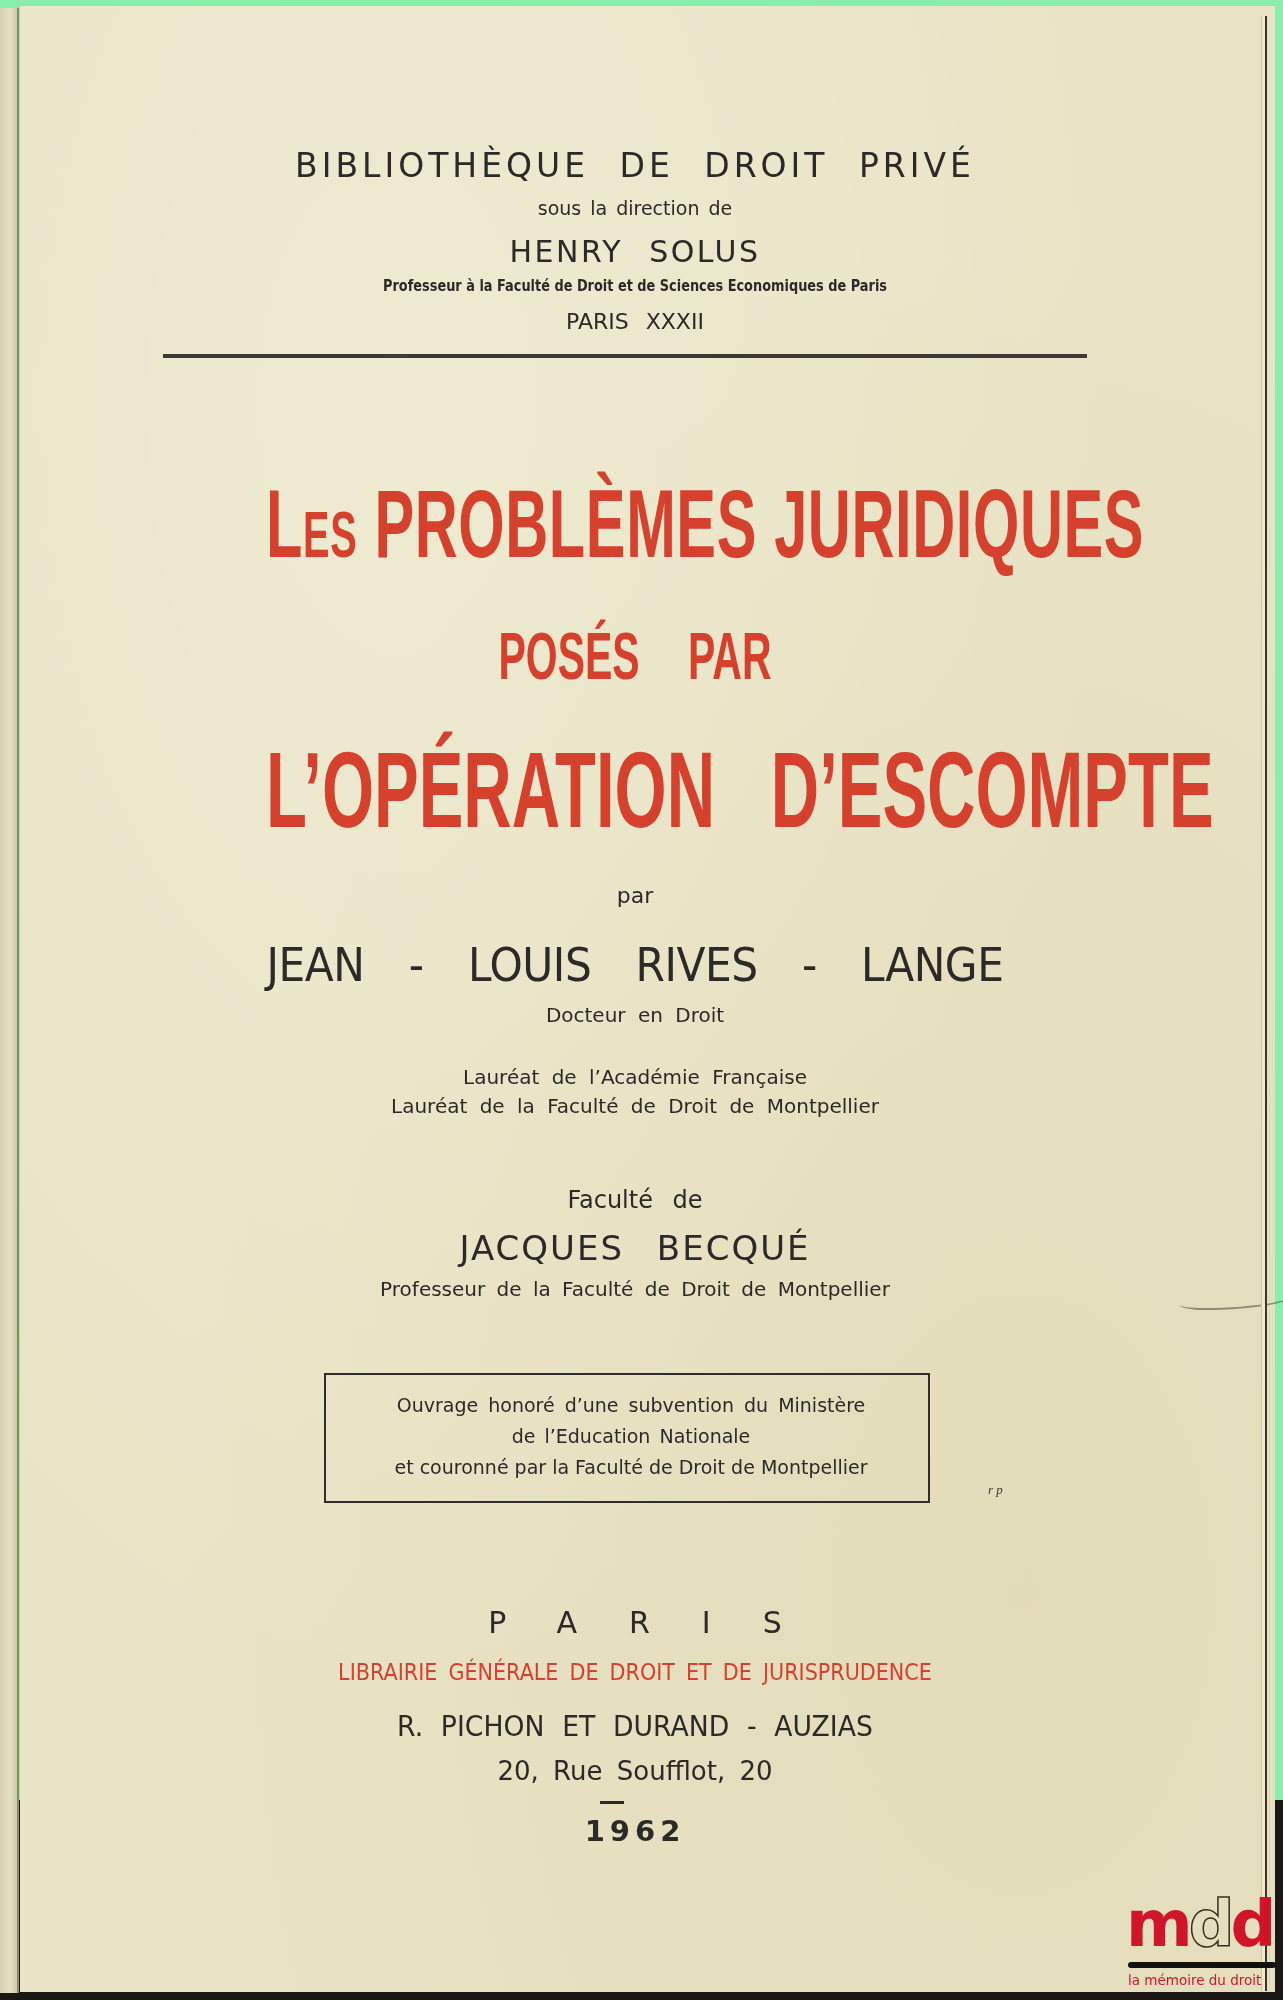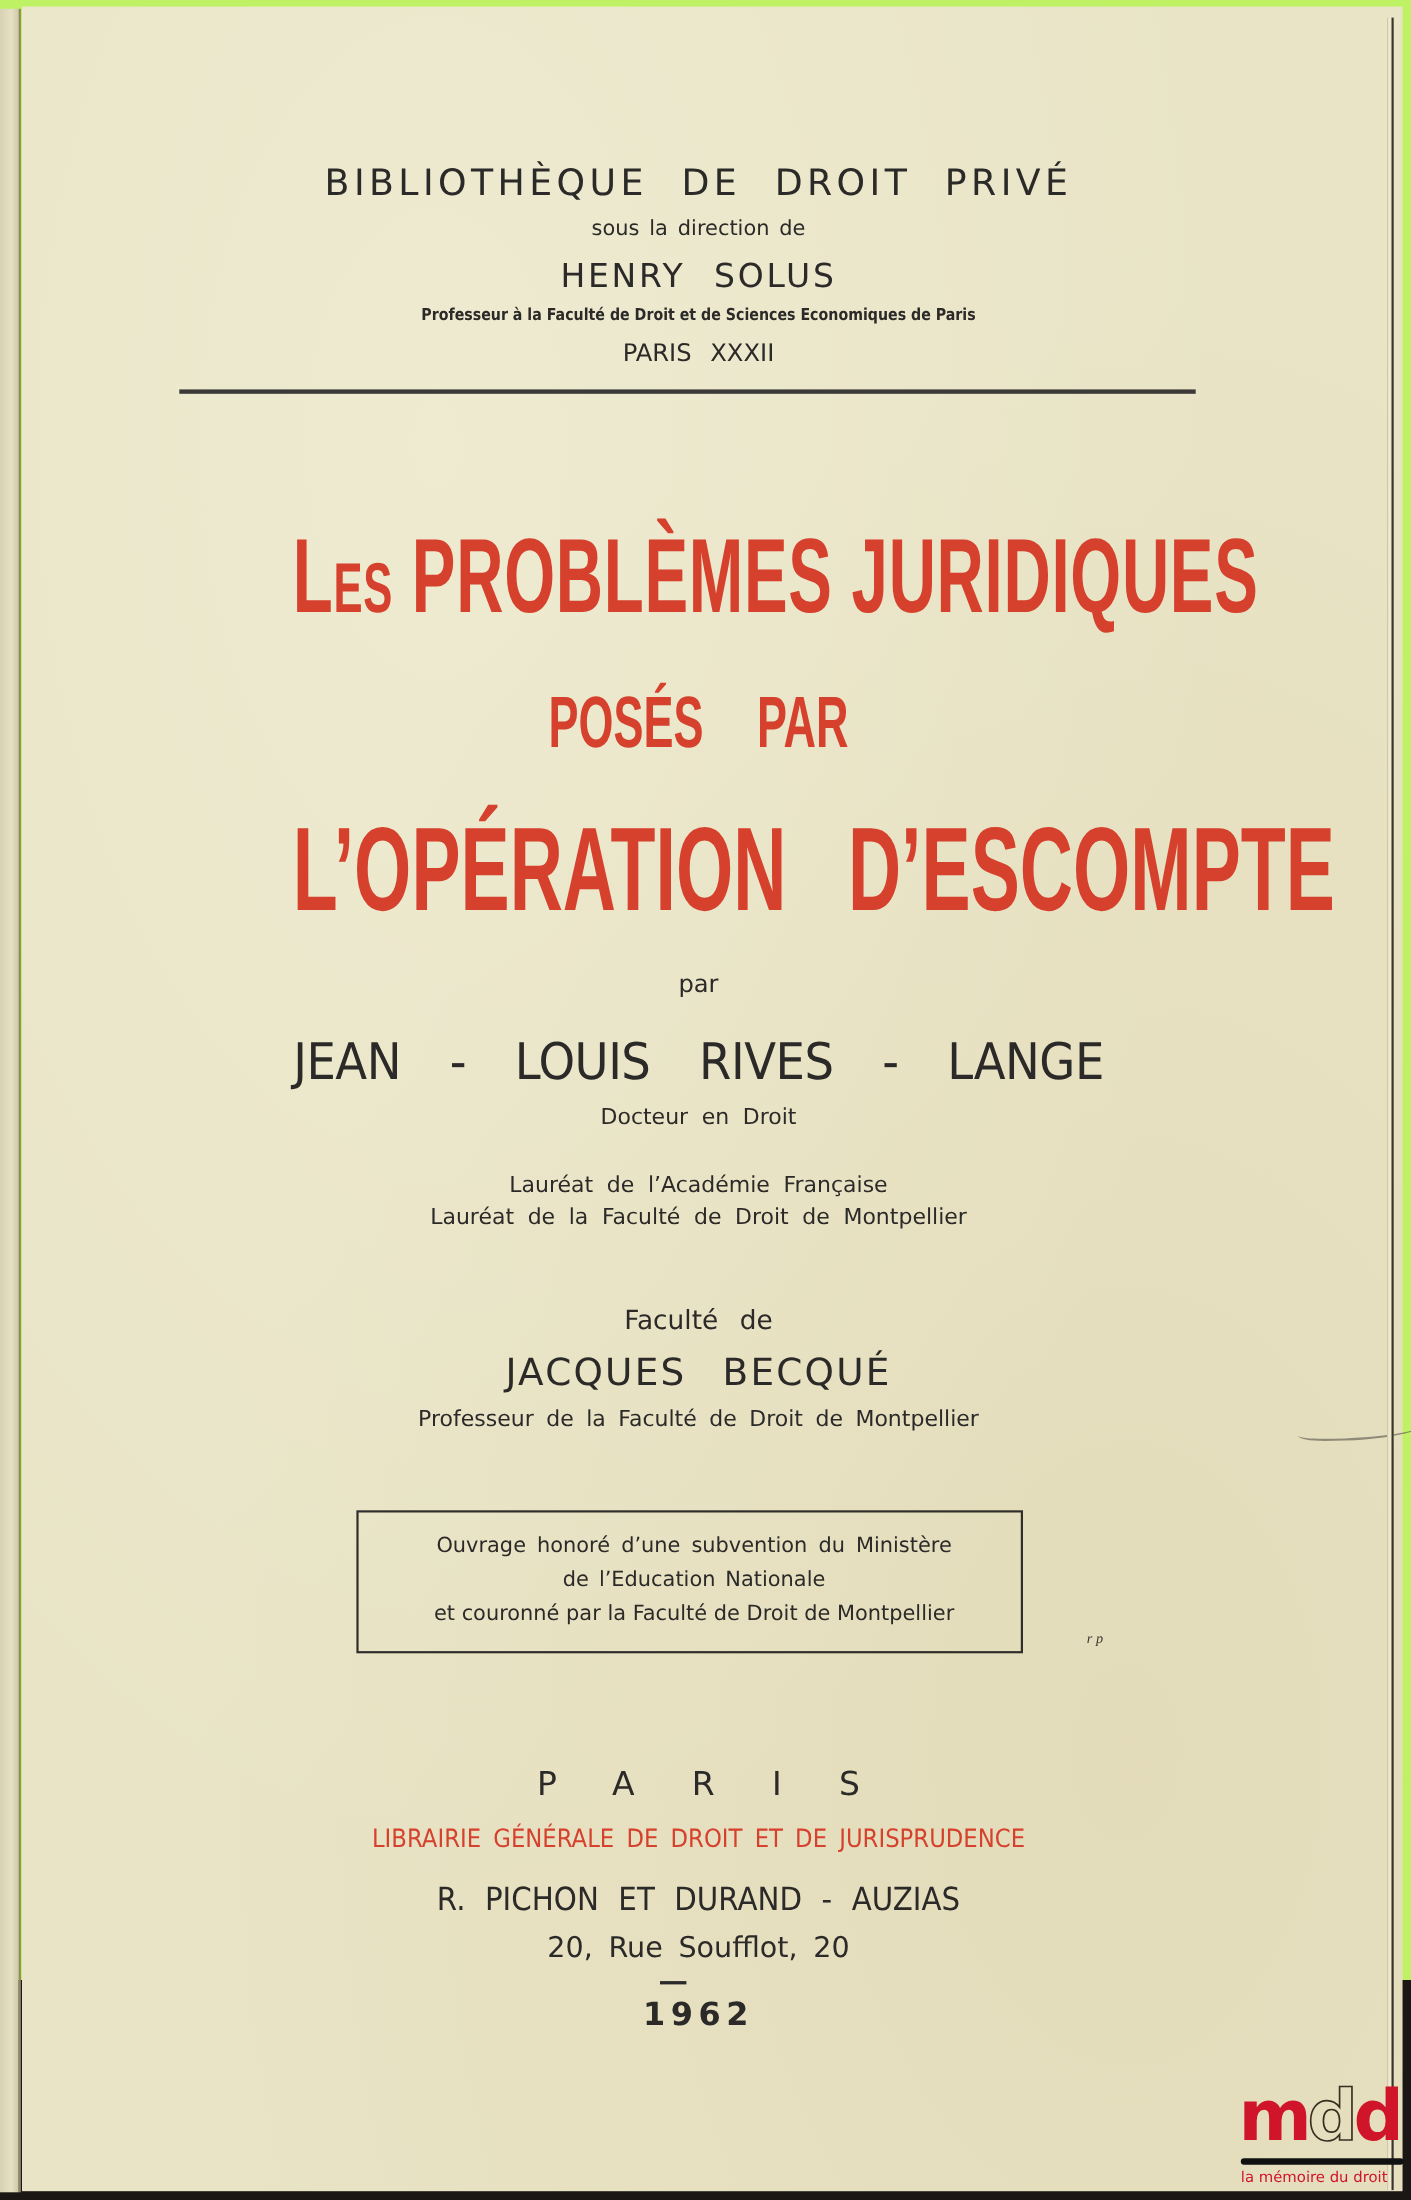--- a/index.html
+++ b/index.html
@@ -1,19 +1,19 @@
 <!DOCTYPE html>
 <html><head>
 <meta charset="utf-8">
 <style>
   * { margin: 0; padding: 0; box-sizing: border-box; }
   html, body { width: 1283px; height: 2000px; overflow: hidden; background: #1a1714; }
   .scan {
     position: absolute; left: 0; top: 0; width: 1283px; height: 1800px;
-    background: #bef264;
+    background: #86efac;
   }
   .prev-page {
     position: absolute; left: 0; top: 8px; width: 19px; height: 1985px;
     background: linear-gradient(90deg, #d8d2b4 0%, #e6e0c4 60%, #cfc8a8 100%);
     border-right: 2px solid #8f8766;
   }
   .page {
     position: absolute; left: 20px; top: 6px; width: 1255px; height: 1986px;
     background: #e9e4c6;
     background-image:

